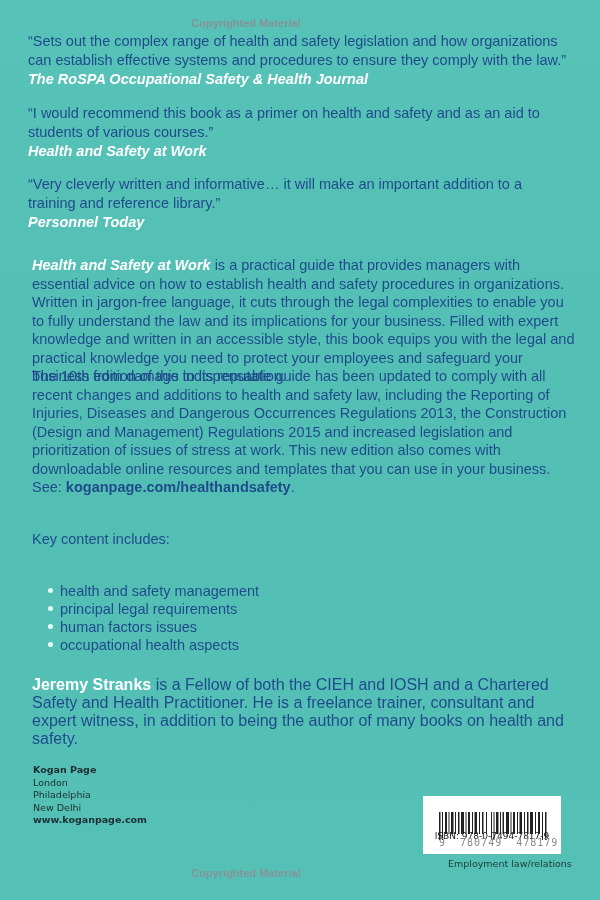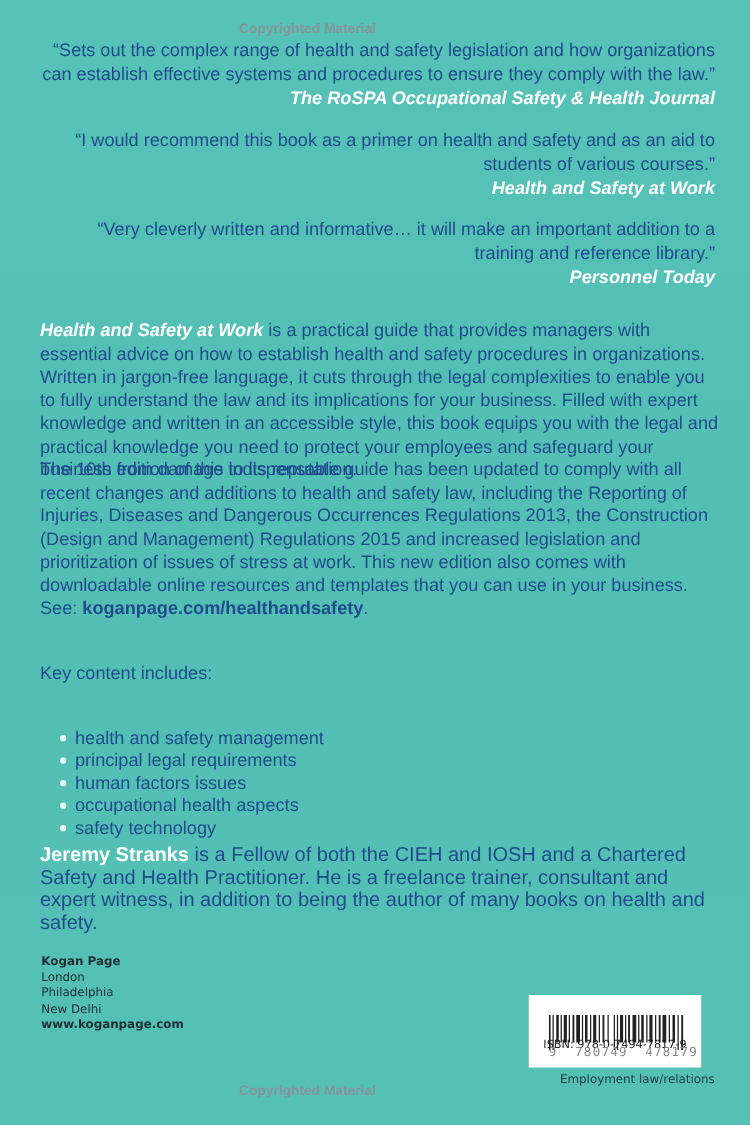--- a/index.html
+++ b/index.html
@@ -6,21 +6,21 @@
   body {
     width:600px; height:900px; overflow:hidden;
     background:#55c0b5;
     font-family:"Liberation Sans", sans-serif;
     position:relative;
   }
   .page { position:absolute; inset:0; background:linear-gradient(180deg,#57c2b7 0%,#53bfb4 50%,#55c1b6 100%); }
   .copyright { position:absolute; left:0; width:492px; text-align:center; font-weight:bold; font-size:11px; color:#8a8f96; opacity:.9; }
   .copyright.top { top:17px; }
   .copyright.bottom { top:867px; }
-  .quote { position:absolute; left:28px; width:544px; text-align:right; color:#1f4b8c; font-size:14.5px; line-height:19px; }
+  .quote { position:absolute; left:28px; width:544px; text-align:left; color:#1f4b8c; font-size:14.5px; line-height:19px; }
   .source { color:#ffffff; font-style:italic; font-weight:bold; display:block; }
   .q1 { top:32px; }
   .q2 { top:104px; }
   .q3 { top:175px; }
   .para { position:absolute; left:32px; width:545px; color:#1f4b8c; font-size:14.5px; line-height:18.5px; }
   .p1 { top:240px;margin-top:16px; }
   .p2 { top:367px; }
   .em-title { color:#ffffff; font-style:italic; font-weight:bold; }
   .bold-link { font-weight:bold; }
   .key { position:absolute; left:32px; top:531px; color:#1f4b8c; font-size:14.5px; }
@@ -61,21 +61,20 @@
 
   <div class="para p2"><span>The 10th edition of this indispensable guide has been updated to comply with all recent changes and additions to health and safety law, including the Reporting of Injuries, Diseases and Dangerous Occurrences Regulations 2013, the Construction (Design and Management) Regulations 2015 and increased legislation and prioritization of issues of stress at work. This new edition also comes with downloadable online resources and templates that you can use in your business. See: </span><span class="bold-link">koganpage.com/healthandsafety</span><span>.</span></div>
 
   <div class="key">Key content includes:</div>
 
   <ul class="bullets">
     <li><span class="dot"></span><span>health and safety management</span></li>
     <li><span class="dot"></span><span>principal legal requirements</span></li>
     <li><span class="dot"></span><span>human factors issues</span></li>
     <li><span class="dot"></span><span>occupational health aspects</span></li>
-    <li><span class="dot"></span><span>safety technology</span></li>
   </ul>
 
   <div class="author"><span class="author-name">Jeremy Stranks</span><span> is a Fellow of both the CIEH and IOSH and a Chartered Safety and Health Practitioner. He is a freelance trainer, consultant and expert witness, in addition to being the author of many books on health and safety.</span></div>
 
   <div class="publisher">
     <div class="pb">Kogan Page</div>
     <div>London</div>
     <div>Philadelphia</div>
     <div>New Delhi</div>
     <div class="pb">www.koganpage.com</div>

